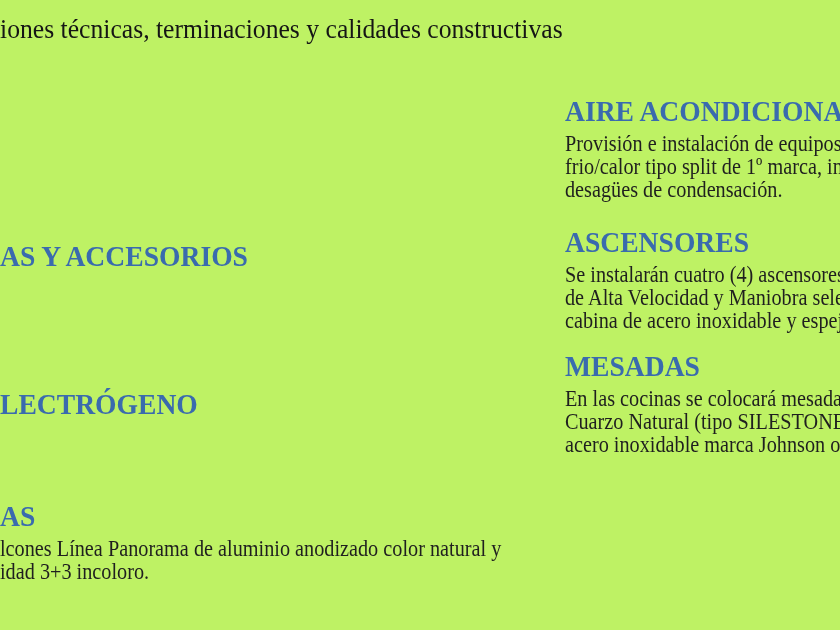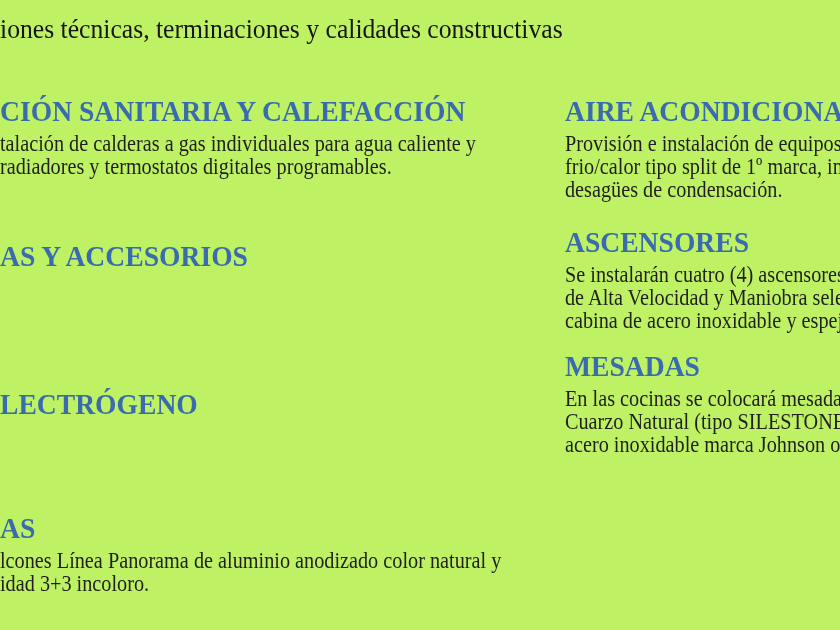--- a/index.html
+++ b/index.html
@@ -22,21 +22,21 @@
     white-space: nowrap;
     transform: scaleX(0.95);
     transform-origin: 0 0;
   }
   .sec { position: absolute; }
   .sec.col-left  { left: 0; }
   .sec.col-right { left: 565px; }
   .s-l1 { top: 95px;  }
   .s-l2 { top: 240px; }
   .s-l3 { top: 388px; }
-  .s-l4 { top: 500px; margin-top: 12px; }
+  .s-l4 { top: 500px; }
   .s-r1 { top: 95px;  }
   .s-r2 { top: 226px; }
   .s-r3 { top: 350px; }
   .sec h2 {
     margin: 0 0 5px 0;
     font-size: 30px;
     line-height: 32px;
     font-weight: 700;
     color: var(--heading-color);
     white-space: nowrap;
@@ -53,27 +53,20 @@
     transform-origin: 0 0;
   }
 </style>
 </head>
 <body>
 
 <div class="canvas">
 
   <div class="title">iones técnicas, terminaciones y calidades constructivas</div>
 
-  <section class="sec col-left s-l1">
-    <h2>CIÓN SANITARIA Y CALEFACCIÓN</h2>
-    <div class="body">
-      <div class="ln">talación de calderas a gas individuales para agua caliente y</div>
-      <div class="ln">radiadores y termostatos digitales programables.</div>
-    </div>
-  </section>
 
   <section class="sec col-left s-l2">
     <h2>AS Y ACCESORIOS</h2>
   </section>
 
   <section class="sec col-left s-l3">
     <h2>LECTRÓGENO</h2>
   </section>
 
   <section class="sec col-left s-l4">

